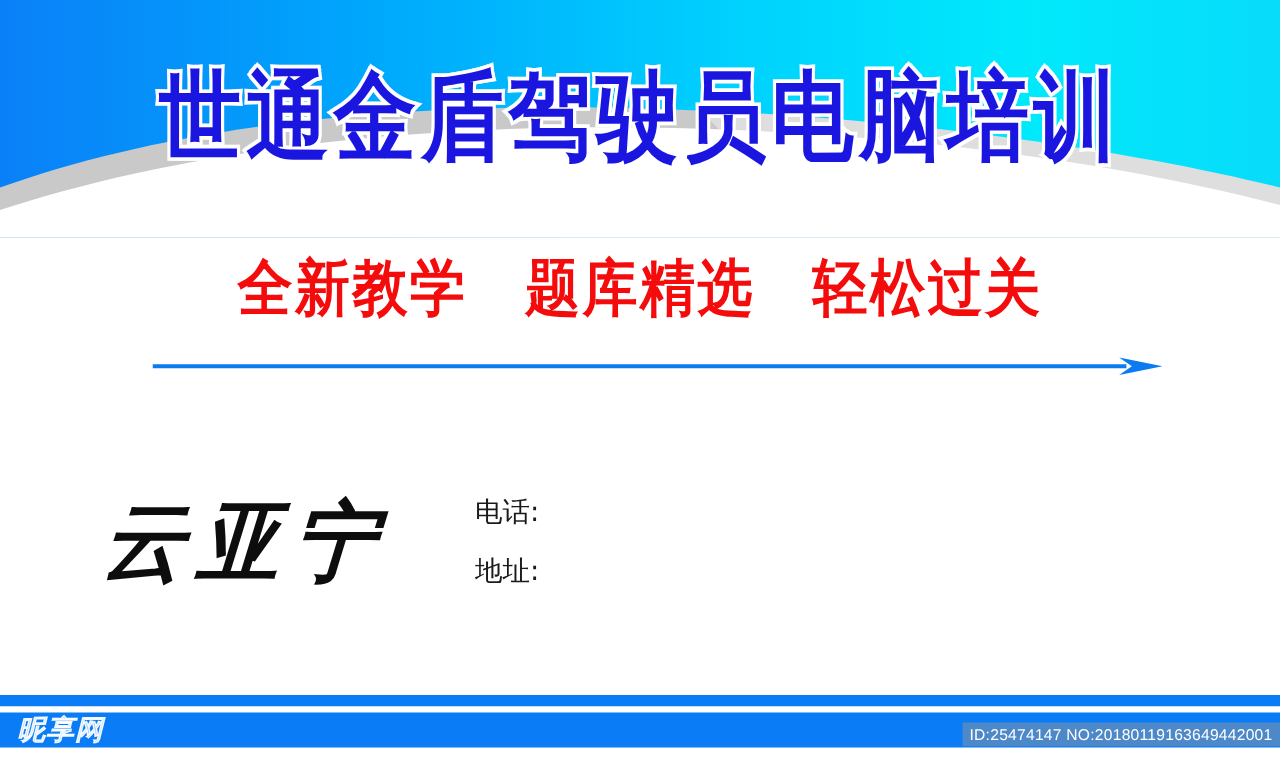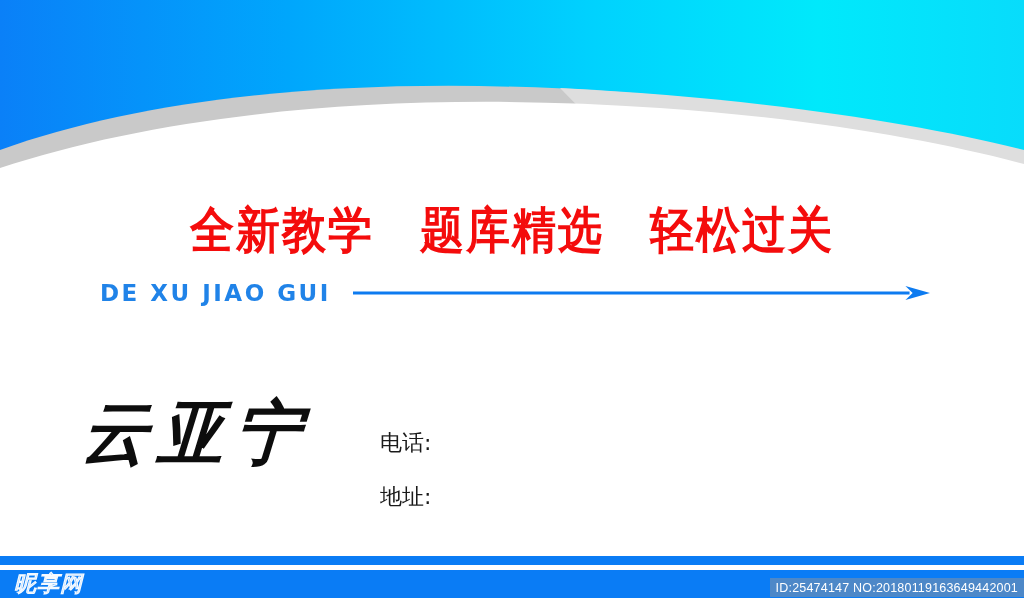--- a/index.html
+++ b/index.html
@@ -126,21 +126,21 @@
   .contact {
     position: absolute;
     left: 380px;
     top: 400px;
     color: #1a1a1a;
     font-family: "DejaVu Sans", "Liberation Sans", sans-serif;
     font-size: 22px;
     font-weight: 400;
     line-height: 1;
   }
-  .contact-row { margin-bottom: 25px; white-space: nowrap; margin-top: 32px; }
+  .contact-row { margin-bottom: 25px; white-space: nowrap; }
   .contact-row:last-child { margin-bottom: 0; }
 
   
   .bar-thin {
     position: absolute;
     left: 0;
     top: 556px;
     width: 1024px;
     height: 9px;
     background: #0a7cf5;
@@ -221,25 +221,27 @@
       <rect x="0" y="0" width="1024" height="190" fill="url(#skyGrad)"></rect>
 
       <path d="M0,150 C150,96 360,74 620,92 C790,104 930,128 1024,152 L1024,190 L0,190 Z" fill="#c9c9c9"></path>
 
       <path d="M560,88 C760,98 920,124 1024,150 L1024,190 L660,190 Z" fill="#dedede"></path>
 
       <path d="M0,168 C170,112 400,90 660,108 C820,119 940,142 1024,164 L1024,190 L0,190 Z" fill="#ffffff"></path>
     </svg>
   </div>
 
+  <div class="title-wrap">
+    <span class="title-text">世通金盾驾驶员电脑培训</span>
+  </div>
 
   <div class="slogan">全新教学　题库精选　轻松过关</div>
 
   <div class="pinyin-row">
-    <span class="pinyin">DE XU JIAO GUI</span>
     <span class="arrow-line">
       <svg viewBox="0 0 560 18" preserveAspectRatio="none" aria-hidden="true">
         <line x1="0" y1="9" x2="540" y2="9" stroke="#0d7bf0" stroke-width="3.2"></line>
         <polygon points="536,2 560,9 536,16 543,9" fill="#0d7bf0"></polygon>
       </svg>
     </span>
   </div>
 
   <div class="person-name">云亚宁</div>
 

